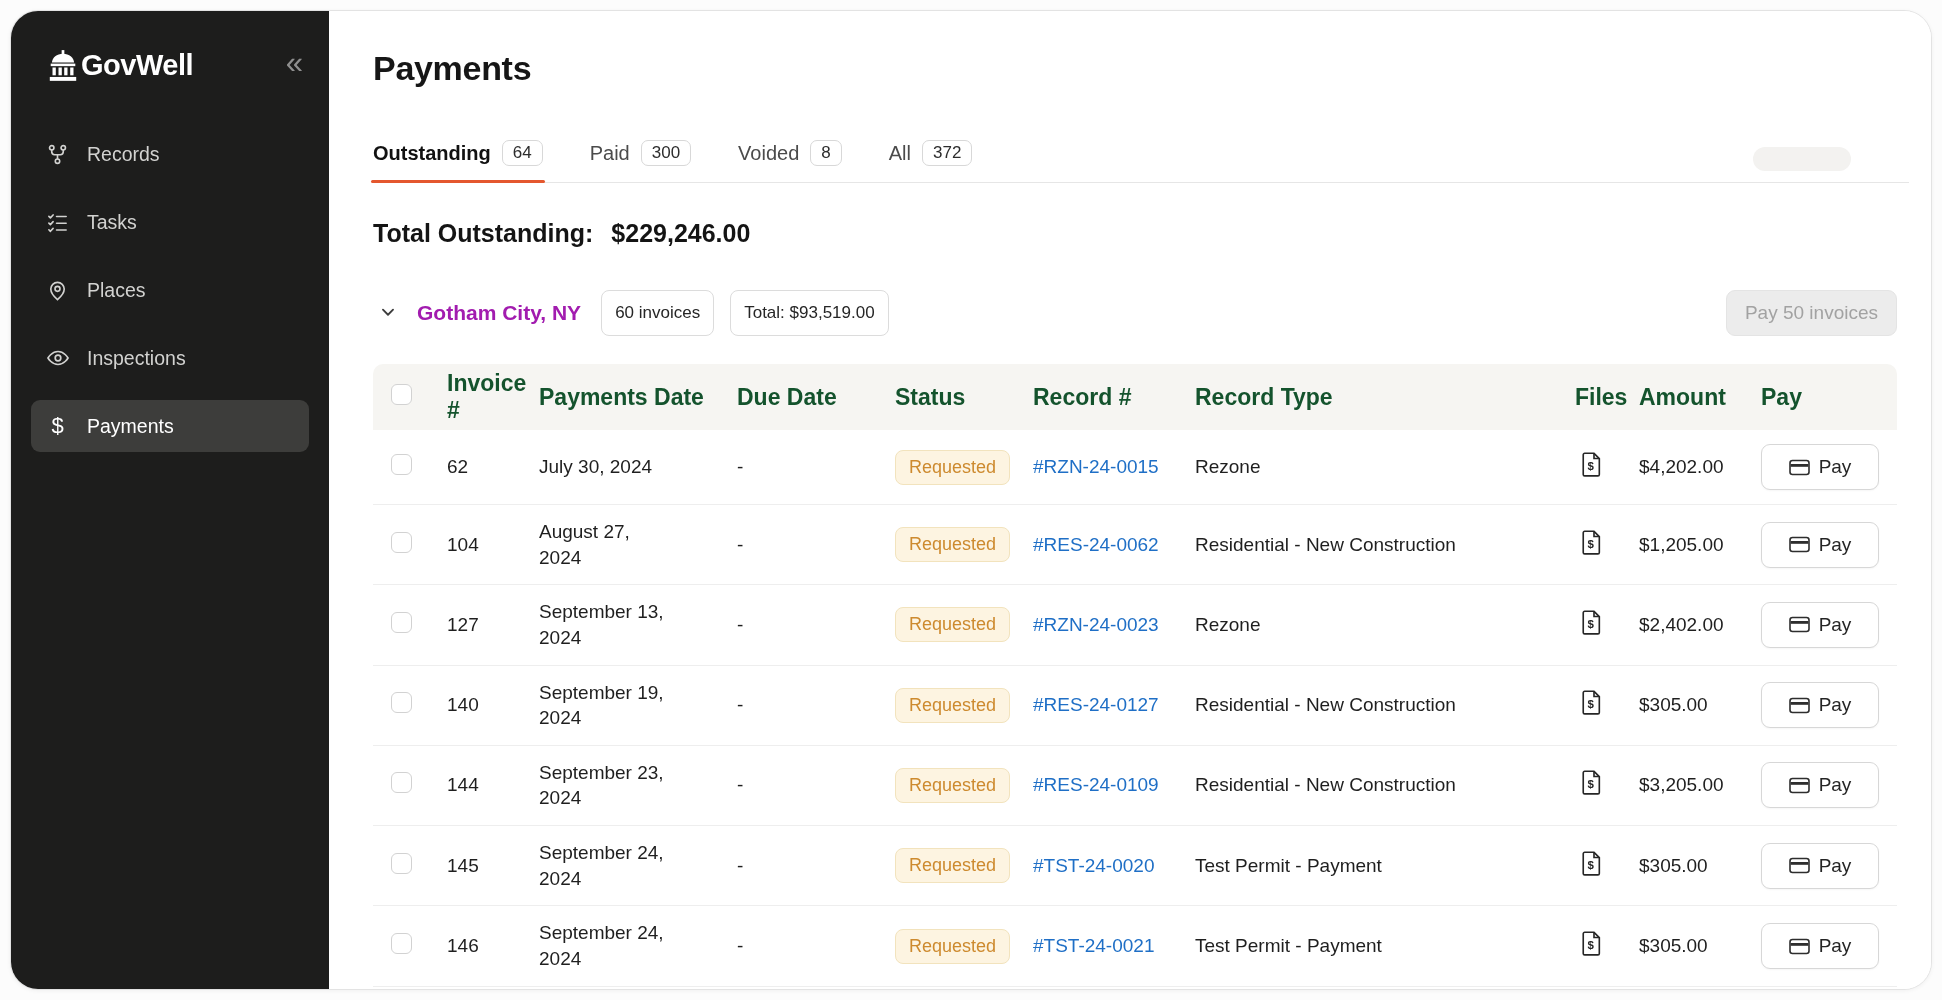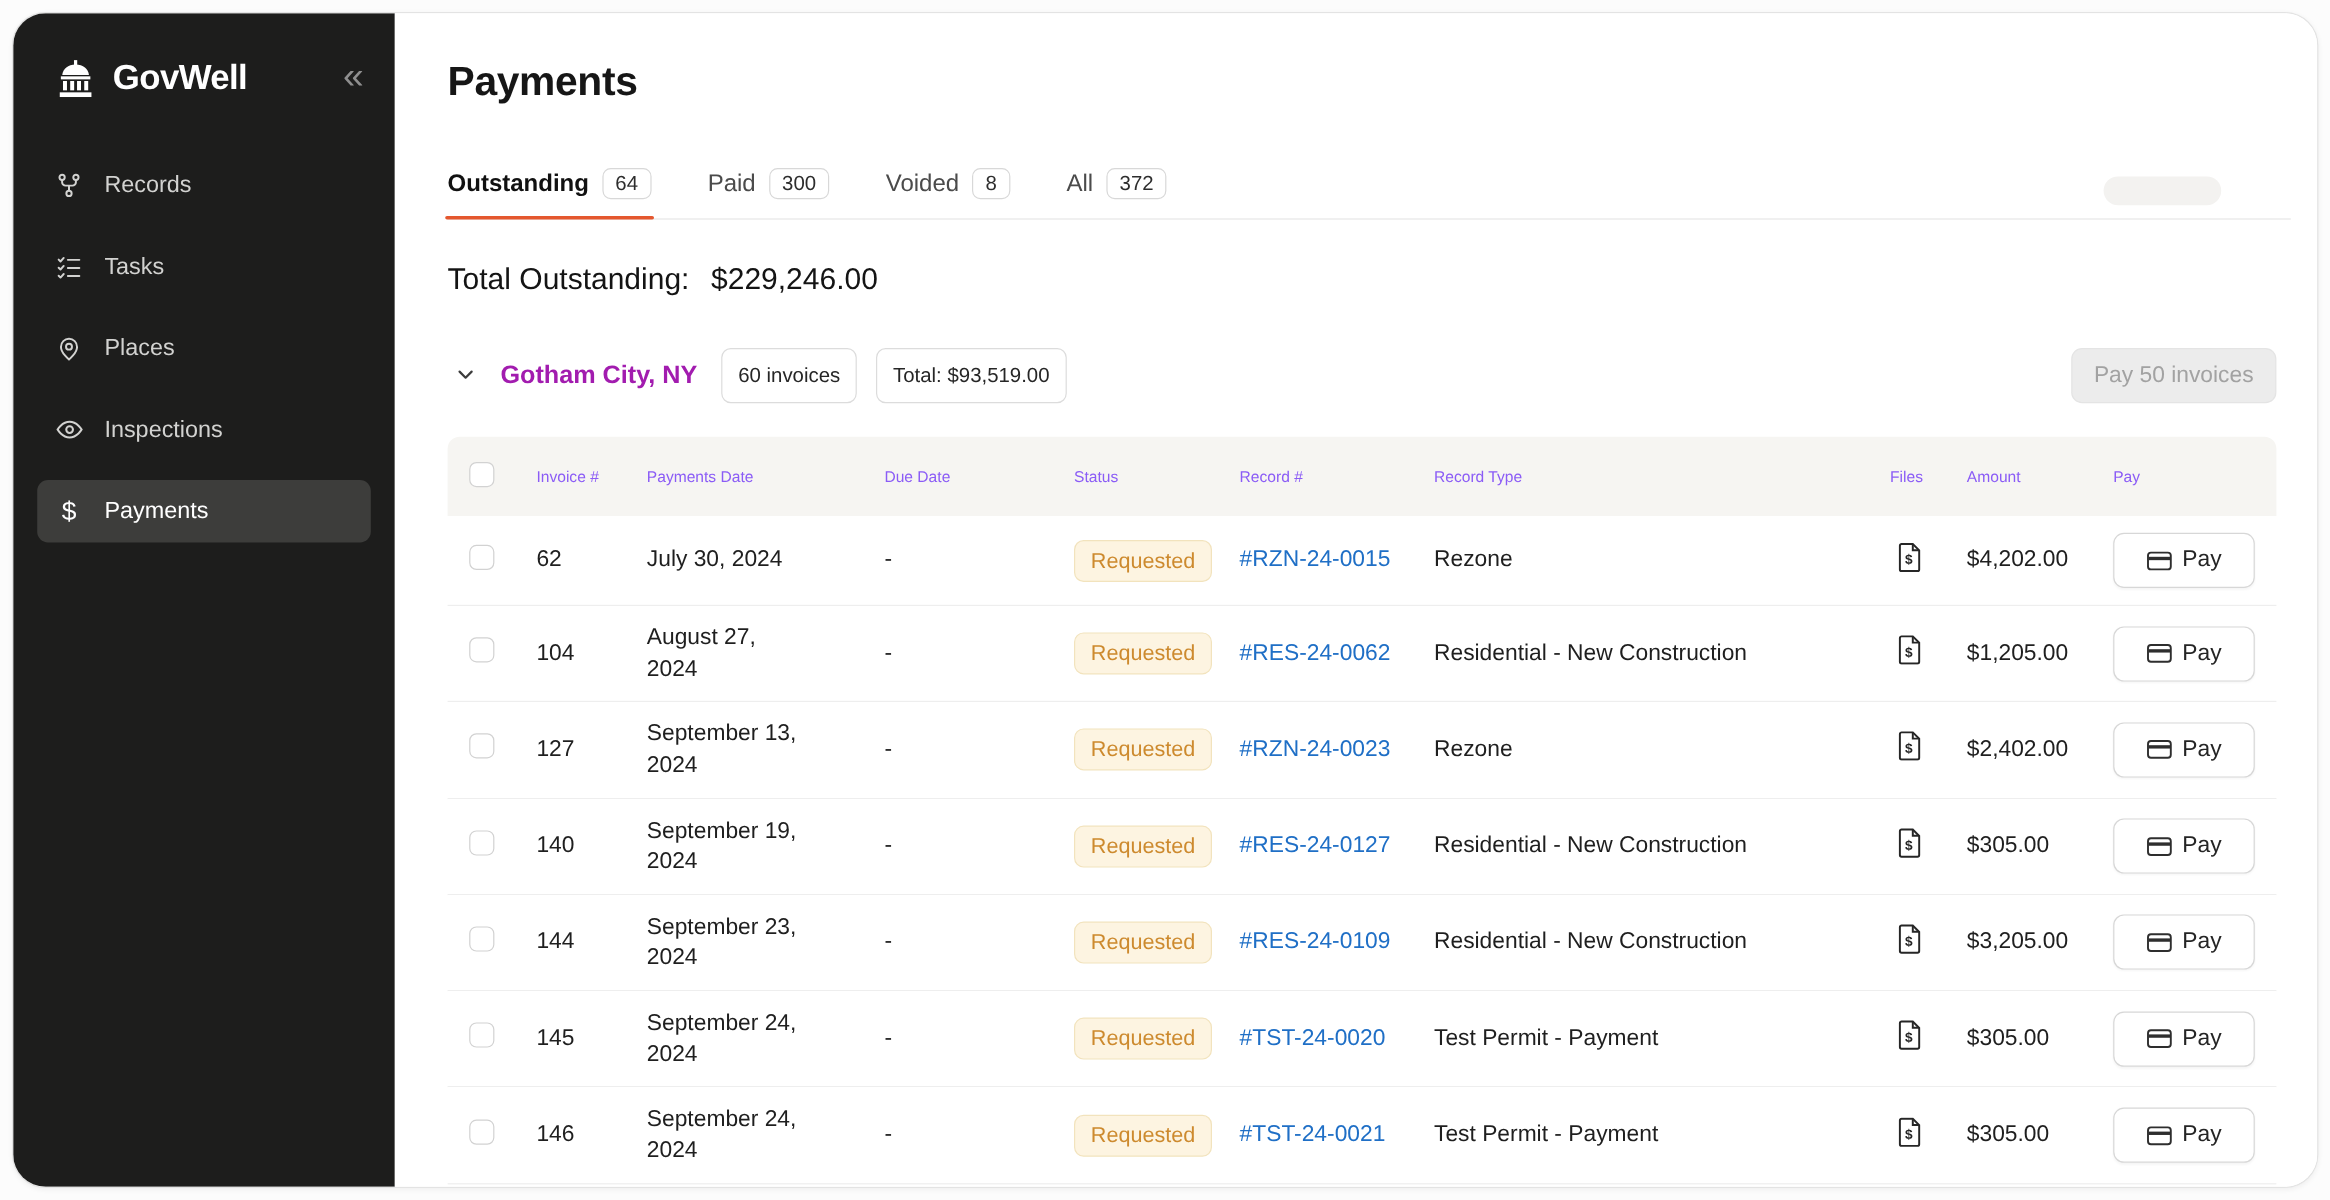--- a/index.html
+++ b/index.html
@@ -13,21 +13,21 @@
   .window {
     position: absolute; inset: 10px;
     border: 1px solid #e3e3e3; border-radius: 28px;
     background: #ffffff; overflow: hidden;
     display: flex;
     box-shadow: 0 1px 4px rgba(0,0,0,.05);
   }
 
   
   .sidebar { width: 318px; flex-shrink: 0; background: #1d1d1c; }
-  .logo-row { display: flex; align-items: center; gap: 13px; padding: 36px 26px 0 34px; }
+  .logo-row { display: flex; align-items: center; padding: 36px 26px 0 34px; }
   .logo-icon { display: flex; }
   .logo-text { font-size: 29px; font-weight: 800; color: #ffffff; letter-spacing: -0.5px; }
   .collapse-btn {
     margin-left: auto; background: none; border: none; cursor: pointer;
     font-size: 31px; line-height: 1; color: #8f8f8f; padding: 0 0 6px 0;
     font-family: "Liberation Sans", sans-serif;
   }
   .nav { margin-top: 44px; padding: 0 20px; display: flex; flex-direction: column; gap: 16px; }
   .nav-item {
     display: flex; align-items: center; gap: 17px;
@@ -59,21 +59,21 @@
     content: ""; position: absolute; left: -2px; right: -2px; bottom: -1px;
     height: 3px; background: #e4572e; border-radius: 2px;
   }
   .tab-count {
     border: 1px solid #d8d8d8; border-radius: 7px; background: #fff;
     padding: 2px 10px; font-size: 17px; font-weight: 400; color: #2d2d2d;
   }
 
   
   .summary { margin-top: 36px; display: flex; gap: 18px; align-items: baseline; }
-  .summary-label, .summary-amount { font-size: 25px; font-weight: 400; color: #141414; }
+  .summary-label, .summary-amount { font-size: 25px; font-weight: 700; color: #141414; }
 
   
   .group-row { margin-top: 42px; width: 1524px; display: flex; align-items: center; }
   .chevron-btn { background: none; border: none; cursor: pointer; display: flex; padding: 4px; margin-right: 14px; }
   .group-name { font-size: 21px; font-weight: 700; color: #a21caf; margin-right: 20px; }
   .pill-badge {
     border: 1px solid #dcdcdc; border-radius: 8px; background: #fff;
     padding: 12px 13px; font-size: 17px; color: #262626; margin-right: 16px; white-space: nowrap;
   }
   .bulk-pay-btn {
@@ -86,21 +86,21 @@
   
   .table { margin-top: 28px; width: 1524px; }
   .grid-cols {
     display: grid;
     grid-template-columns: 56px 92px 198px 158px 138px 162px 380px 64px 122px 1fr;
     align-items: center;
     padding: 0 18px;
   }
   .thead {
     background: #f6f5f2; border-radius: 10px 10px 0 0;
-    height: 66px; font-size: 13px; font-weight: 400; color: #8b5cf6;
+    height: 66px; font-size: 23px; font-weight: 700; color: #14532d;
   }
   .trow {
     min-height: 68px; padding-top: 14px; padding-bottom: 14px;
     border-bottom: 1px solid #eeeeee;
     font-size: 19px; color: #1f1f1f; background: #fff;
   }
   .checkbox {
     width: 21px; height: 21px; display: inline-block;
     border: 1.5px solid #d2d2d2; border-radius: 6px; background: #fff; cursor: pointer;
   }

